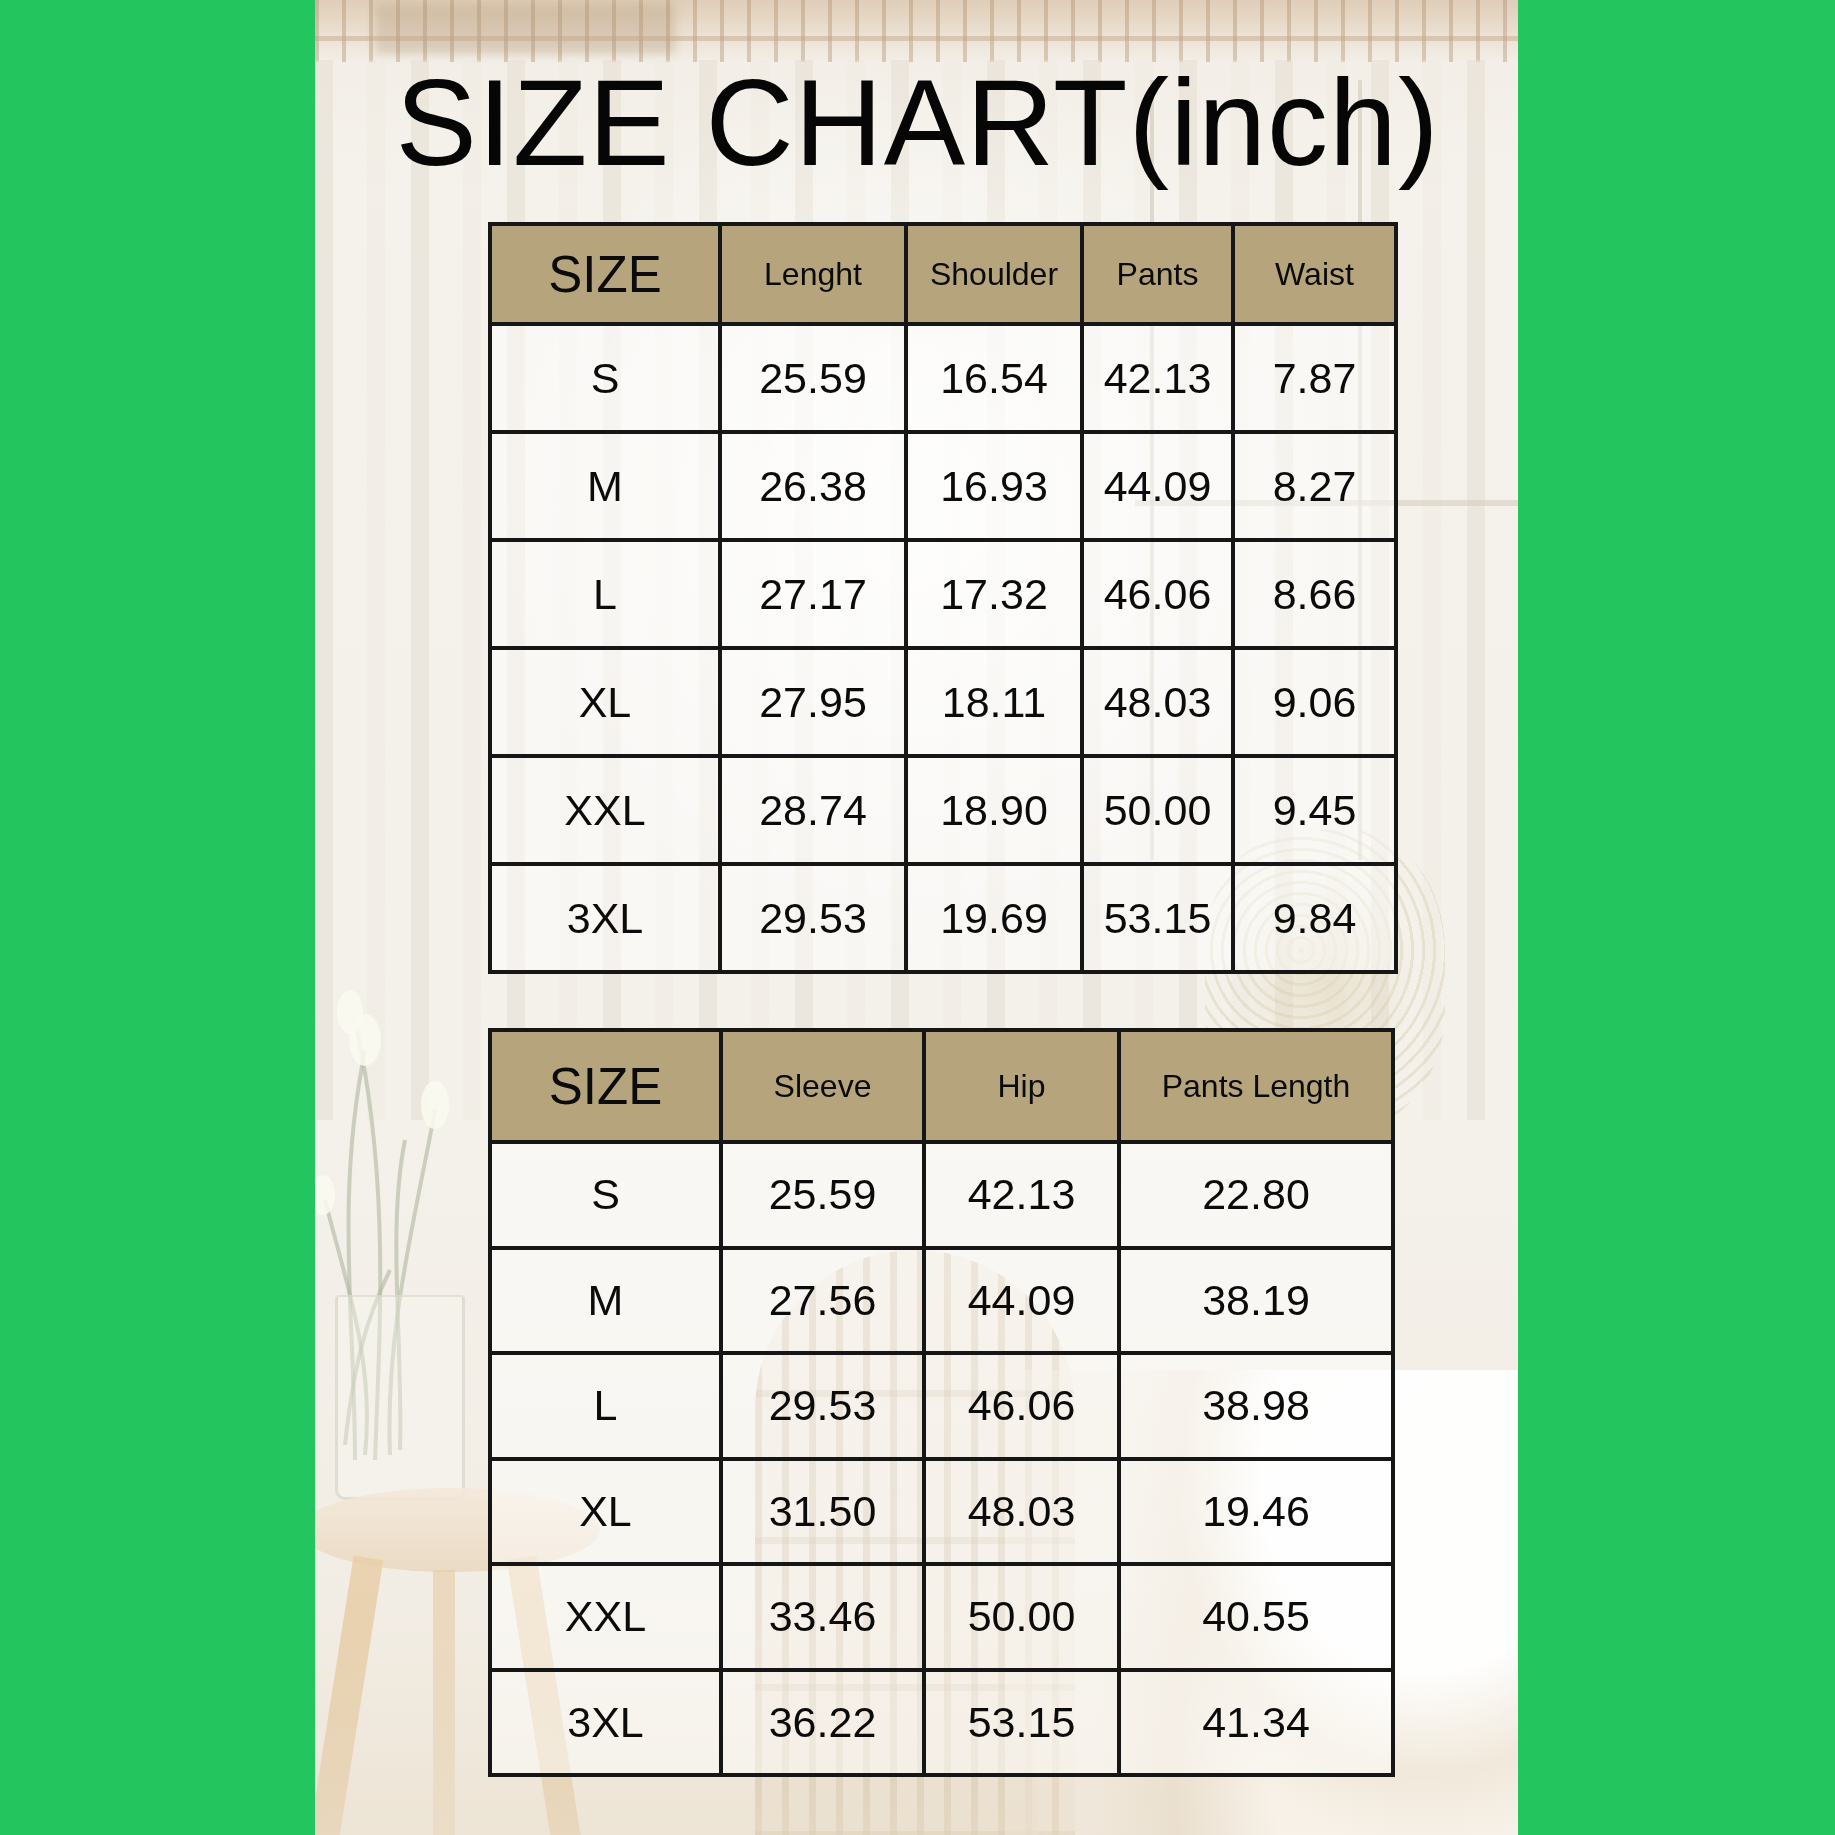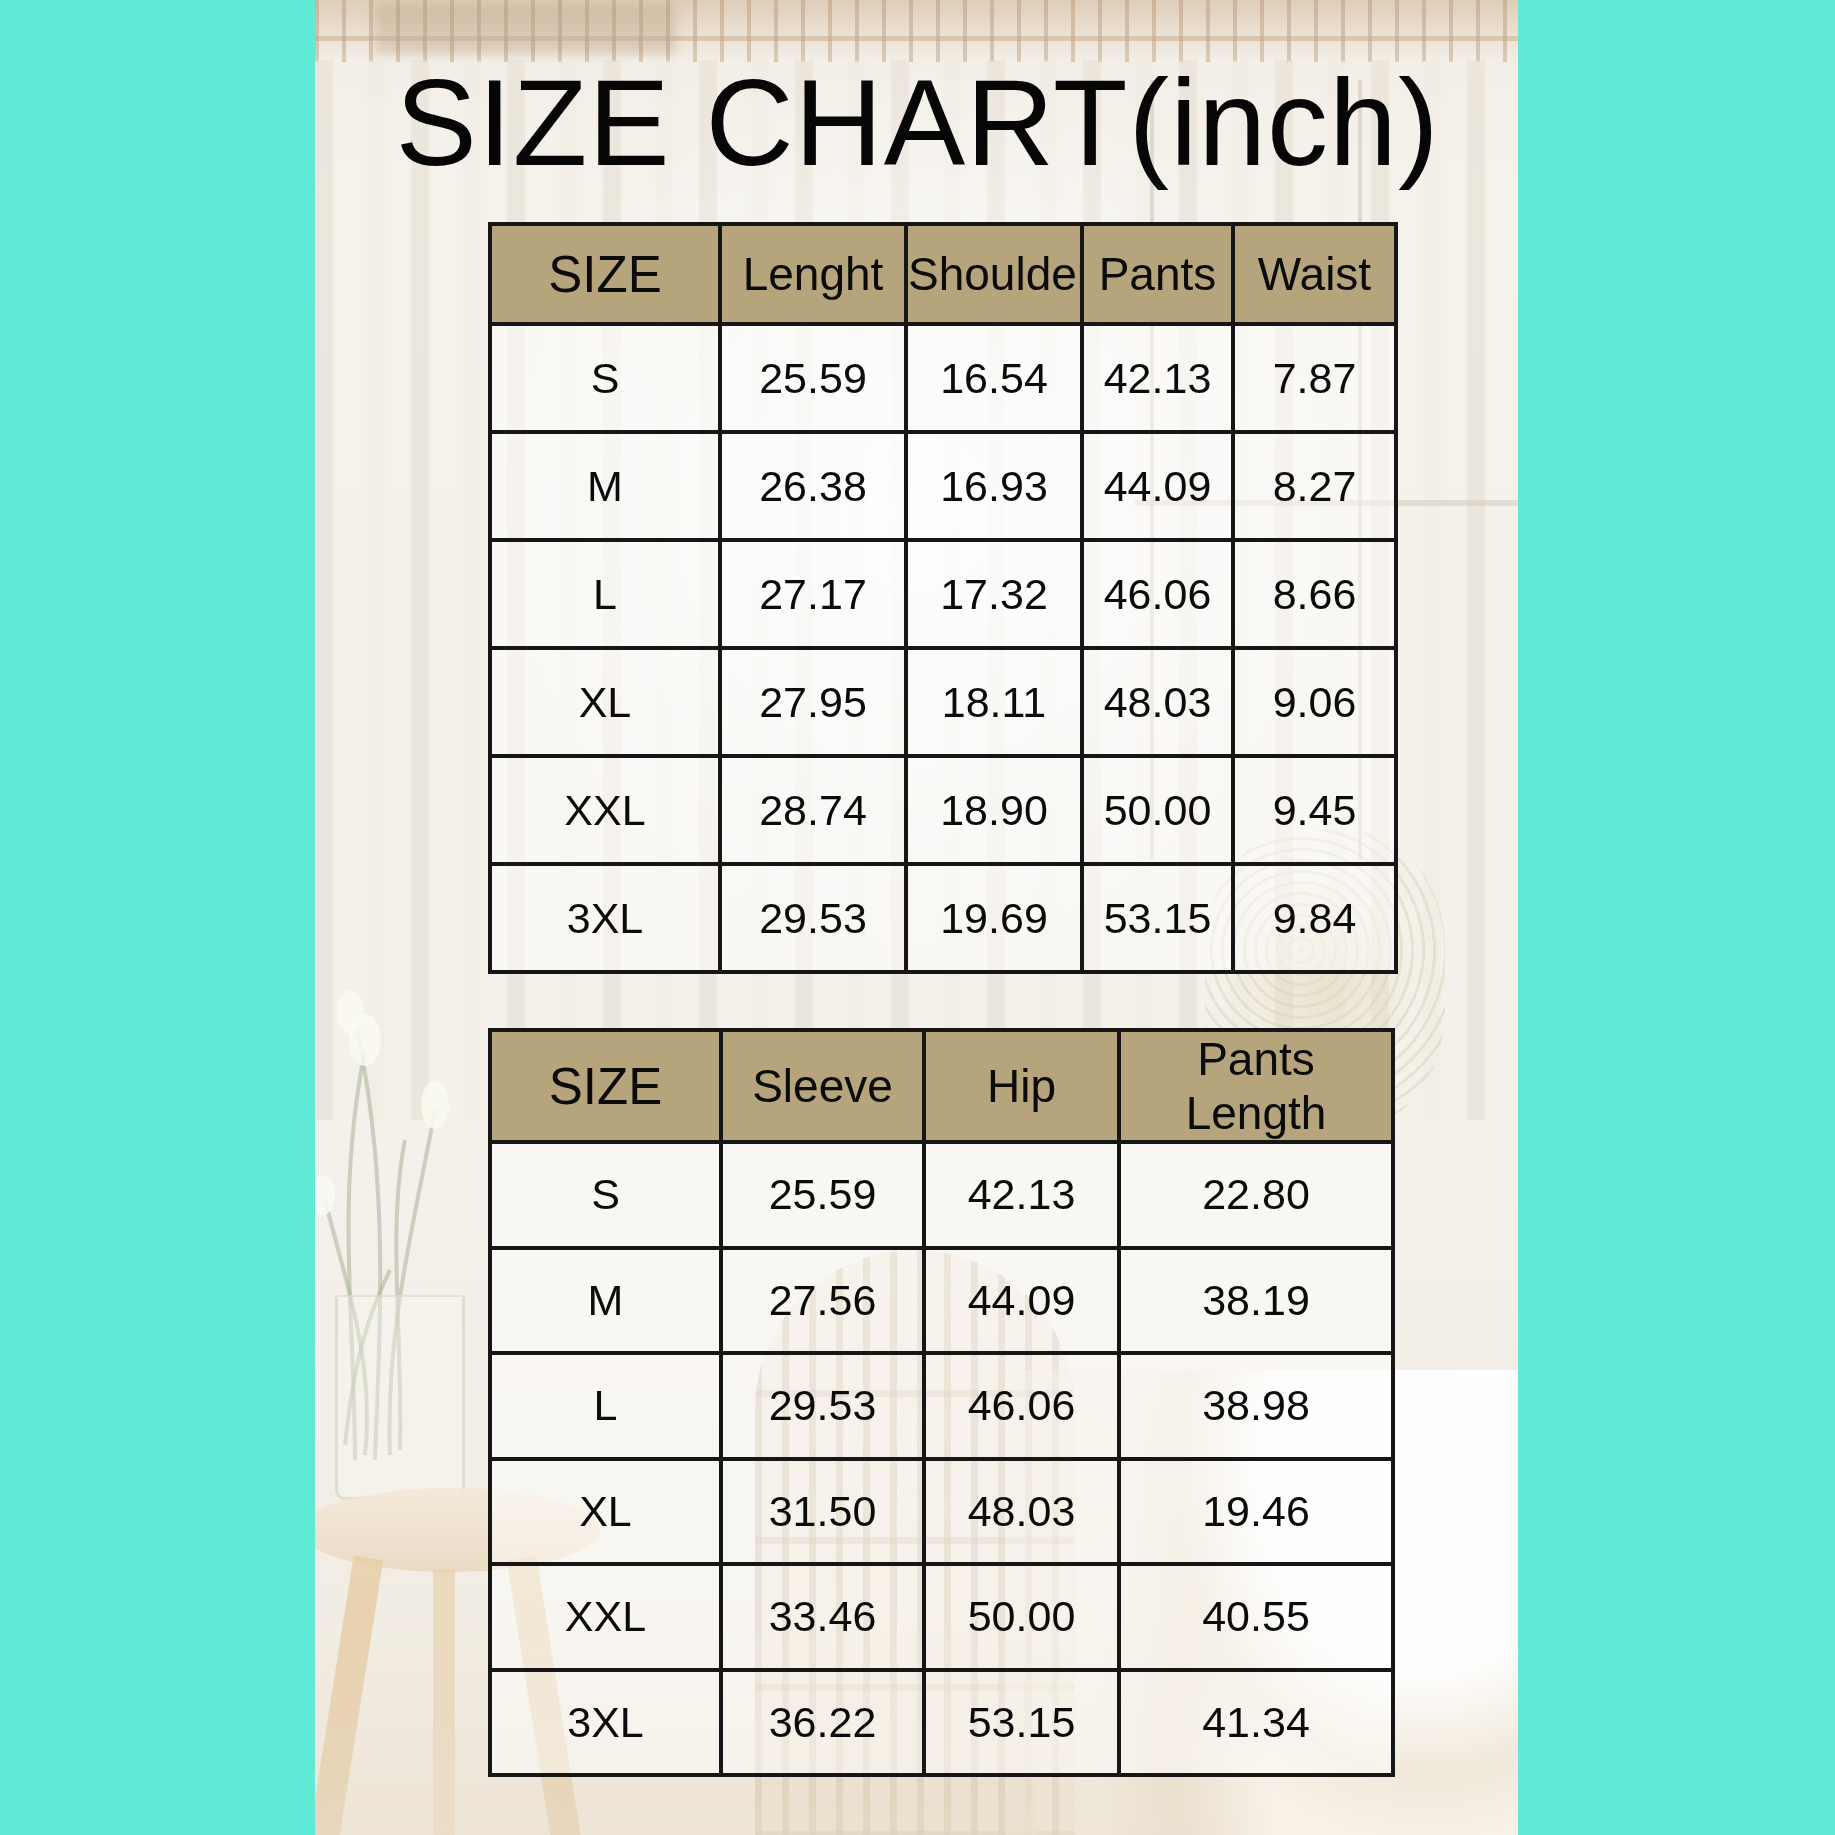--- a/index.html
+++ b/index.html
@@ -1,18 +1,18 @@
 <!DOCTYPE html>
 <html><head>
 <meta charset="utf-8">
 <style>
   *{box-sizing:border-box}
   html,body{margin:0;padding:0}
   body{width:1835px;height:1835px;background:#fff;font-family:"Liberation Sans","DejaVu Sans",sans-serif}
-  #canvas{position:relative;width:1835px;height:1835px;overflow:hidden;background:#5eead4}
+  #canvas{position:relative;width:1835px;height:1835px;overflow:hidden;background:#22c55e}
 
   
   .photo{position:absolute;left:315px;top:0;width:1203px;height:1835px;overflow:hidden;
          background:linear-gradient(180deg,#f2ede5 0%,#f5f2ec 10%,#f4f1eb 60%,#f1ebe1 100%)}
   .layer{position:absolute}
   .rod{left:0;top:0;width:100%;height:62px;
        background:repeating-linear-gradient(90deg,rgba(171,139,104,.38) 0 4px,rgba(236,226,211,0) 4px 27px),
                   linear-gradient(180deg,rgba(210,184,152,.6) 0%,rgba(226,208,184,.45) 55%,rgba(244,240,232,0) 100%)}
   .rod::after{content:"";position:absolute;left:0;right:0;top:36px;height:5px;background:rgba(192,165,132,.45)}
   .rod::before{content:"";position:absolute;left:60px;width:300px;top:4px;height:50px;background:rgba(173,142,108,.3);filter:blur(5px)}
@@ -42,21 +42,21 @@
        background:radial-gradient(ellipse 430px 520px at 82% 22%,rgba(255,255,255,.95) 38%,rgba(236,226,208,.6) 58%,rgba(236,226,208,0) 72%),
                   radial-gradient(ellipse 560px 720px at 105% 85%,rgba(248,242,233,.95) 48%,rgba(231,218,198,.55) 66%,rgba(231,218,198,0) 80%),
                   linear-gradient(180deg,rgba(240,232,220,.35),rgba(238,228,212,.6))}
   .floor{left:0;bottom:0;width:60%;height:220px;background:linear-gradient(180deg,rgba(240,233,221,0),rgba(235,224,206,.6))}
 
   .title{position:absolute;left:0;top:62px;width:100%;margin:0;text-align:center;
          font-size:122px;line-height:1;font-weight:400;color:#060606;letter-spacing:1px}
 
   .t{position:absolute;border-collapse:collapse;table-layout:fixed}
   .t th,.t td{border:4px solid #161616;text-align:center;vertical-align:middle;padding:0;color:#0b0b0b;overflow:hidden}
-  .t th{background:#b6a57c;font-weight:400;font-size:46px}
+  .t th{background:#b6a57c;font-weight:400;font-size:32px}
   .t th.szh{font-size:51px}
   .t td{background:rgba(255,255,255,.48);font-size:43px}
   .t1{left:488px;top:222px;width:906px}
   .t2{left:488px;top:1028px;width:903px}
   .t1 thead tr{height:100px}
   .t1 tbody tr{height:108px}
   .t2 thead tr{height:112px}
   .t2 tbody tr{height:105.5px}
 </style>
 </head>

